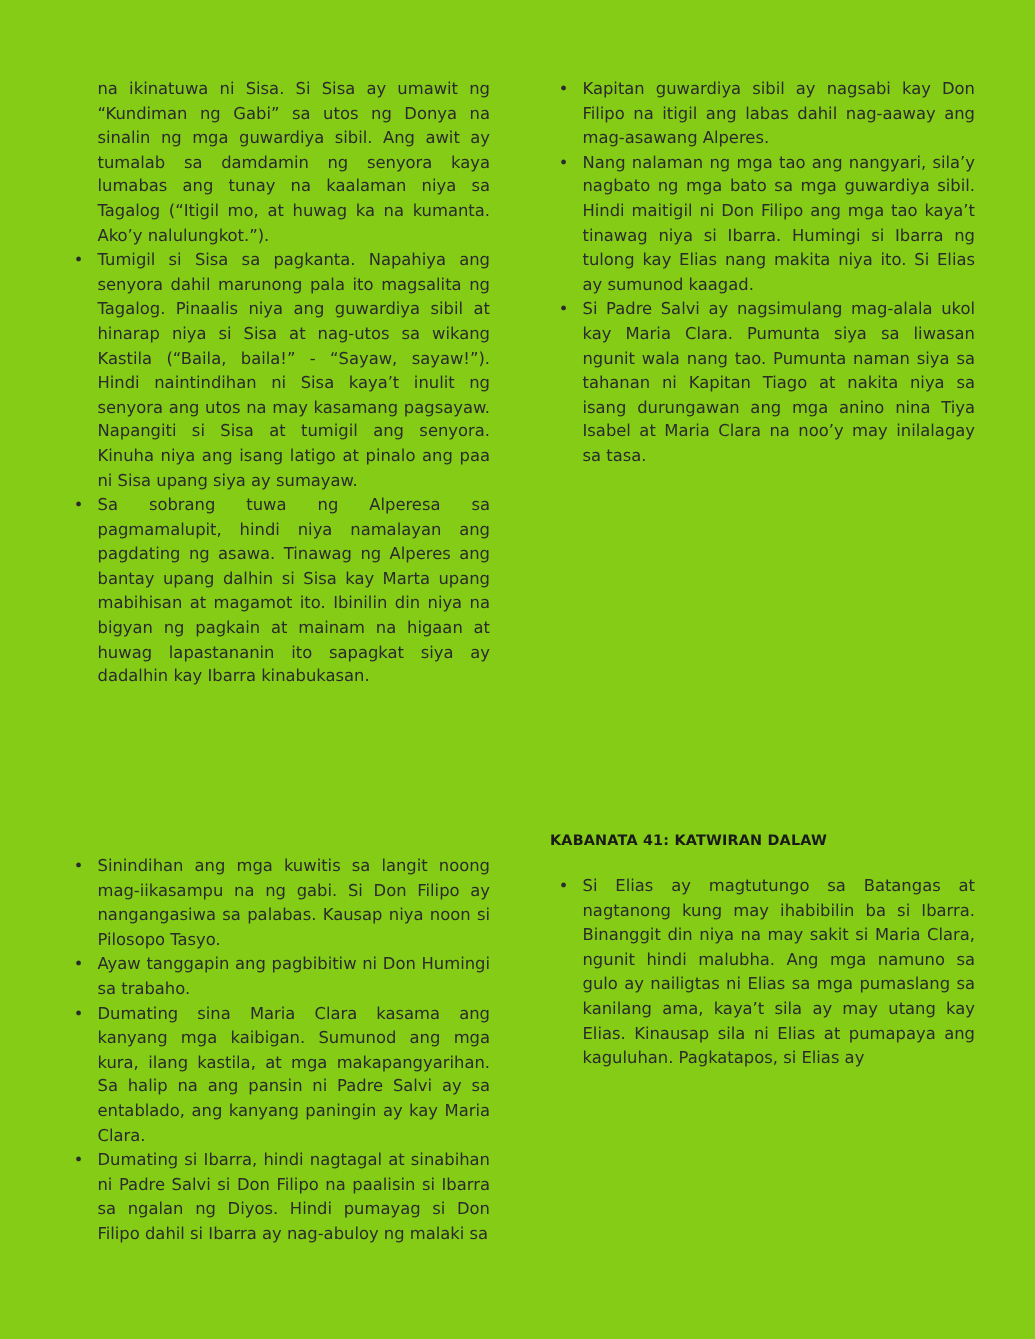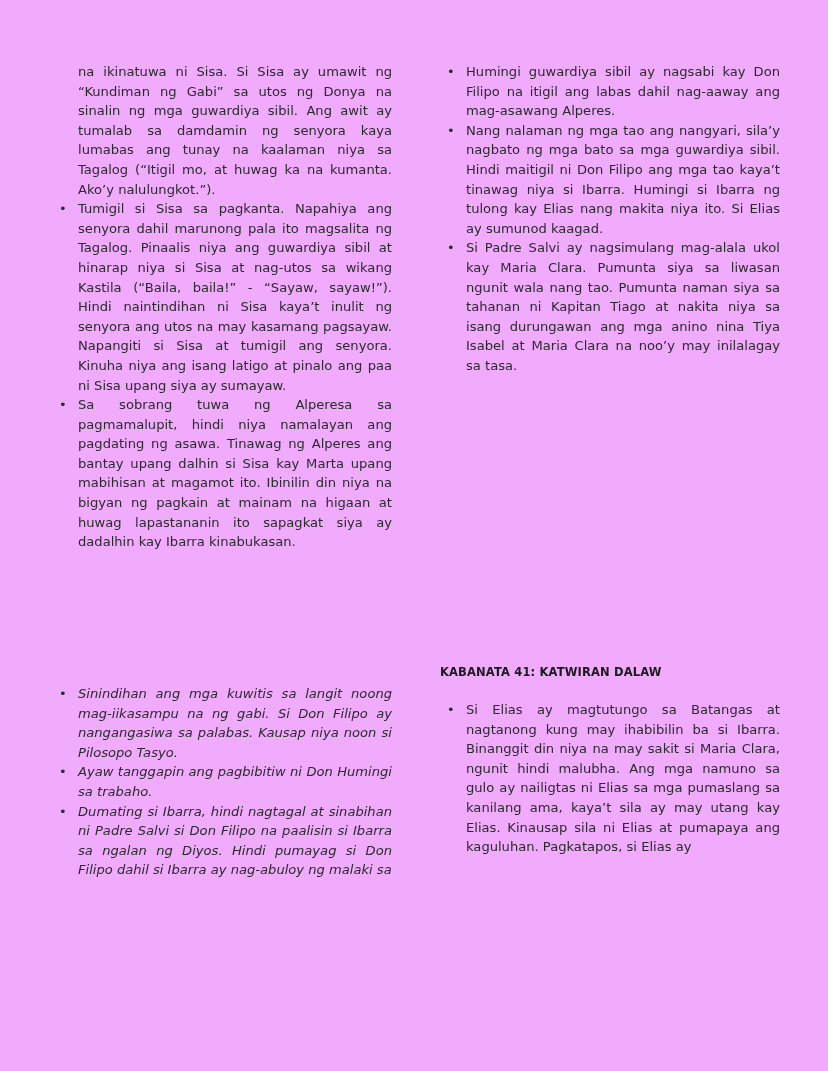--- a/index.html
+++ b/index.html
@@ -13,21 +13,21 @@
     font-family: "DejaVu Sans", "Liberation Sans", sans-serif;
     color: #2b2b2b;
     position: relative;
     overflow: hidden;
   }
   .page {
     position: absolute;
     left: 0; top: 0;
     width: 828px;
     height: 1071px;
-    background: #f0abfc;
+    background: #84cc16;
   }
   .column {
     position: absolute;
     top: 62px;
     width: 340px;
   }
   .col-left  { left: 52px; }
   .col-right { left: 440px; }
 
   .chapter-heading {
@@ -69,48 +69,49 @@
   }
   .para-cont {
     font-size: 13.1px;
     line-height: 19.6px;
     text-align: justify;
     text-justify: inter-word;
     color: #2b2b2b;
     padding-left: 26px;
     margin: 0;
   }
-  .block-second-left { position: absolute; left: 52px; top: 684px; width: 340px; font-style: italic; }
+  .block-second-left { position: absolute; left: 52px; top: 684px; width: 340px; }
   .block-second-right{ position: absolute; left: 440px; top: 700px; width: 340px; }
 </style>
 </head>
 <body>
 
 <div class="page">
 
   <div class="column col-left">
     <div class="para-cont">na ikinatuwa ni Sisa. Si Sisa ay umawit ng “Kundiman ng Gabi” sa utos ng Donya na sinalin ng mga guwardiya sibil. Ang awit ay tumalab sa damdamin ng senyora kaya lumabas ang tunay na kaalaman niya sa Tagalog (“Itigil mo, at huwag ka na kumanta. Ako’y nalulungkot.”).</div>
     <ul class="bullets">
       <li>Tumigil si Sisa sa pagkanta. Napahiya ang senyora dahil marunong pala ito magsalita ng Tagalog. Pinaalis niya ang guwardiya sibil at hinarap niya si Sisa at nag-utos sa wikang Kastila (“Baila, baila!” - “Sayaw, sayaw!”). Hindi naintindihan ni Sisa kaya’t inulit ng senyora ang utos na may kasamang pagsayaw. Napangiti si Sisa at tumigil ang senyora. Kinuha niya ang isang latigo at pinalo ang paa ni Sisa upang siya ay sumayaw.</li>
       <li>Sa sobrang tuwa ng Alperesa sa pagmamalupit, hindi niya namalayan ang pagdating ng asawa. Tinawag ng Alperes ang bantay upang dalhin si Sisa kay Marta upang mabihisan at magamot ito. Ibinilin din niya na bigyan ng pagkain at mainam na higaan at huwag lapastananin ito sapagkat siya ay dadalhin kay Ibarra kinabukasan.</li>
     </ul>
   </div>
 
 
   <div class="block-second-left">
     <ul class="bullets">
       <li>Sinindihan ang mga kuwitis sa langit noong mag-iikasampu na ng gabi. Si Don Filipo ay nangangasiwa sa palabas. Kausap niya noon si Pilosopo Tasyo.</li>
       <li>Ayaw tanggapin ang pagbibitiw ni Don Humingi sa trabaho.</li>
+      <li>Dumating sina Maria Clara kasama ang kanyang mga kaibigan. Sumunod ang mga kura, ilang kastila, at mga makapangyarihan. Sa halip na ang pansin ni Padre Salvi ay sa entablado, ang kanyang paningin ay kay Maria Clara.</li>
       <li>Dumating si Ibarra, hindi nagtagal at sinabihan ni Padre Salvi si Don Filipo na paalisin si Ibarra sa ngalan ng Diyos. Hindi pumayag si Don Filipo dahil si Ibarra ay nag-abuloy ng malaki sa</li>
     </ul>
   </div>
 
   <div class="column col-right">
     <ul class="bullets">
-      <li>Humingi guwardiya sibil ay nagsabi kay Don Filipo na itigil ang labas dahil nag-aaway ang mag-asawang Alperes.</li>
+      <li>Kapitan guwardiya sibil ay nagsabi kay Don Filipo na itigil ang labas dahil nag-aaway ang mag-asawang Alperes.</li>
       <li>Nang nalaman ng mga tao ang nangyari, sila’y nagbato ng mga bato sa mga guwardiya sibil. Hindi maitigil ni Don Filipo ang mga tao kaya’t tinawag niya si Ibarra. Humingi si Ibarra ng tulong kay Elias nang makita niya ito. Si Elias ay sumunod kaagad.</li>
       <li>Si Padre Salvi ay nagsimulang mag-alala ukol kay Maria Clara. Pumunta siya sa liwasan ngunit wala nang tao. Pumunta naman siya sa tahanan ni Kapitan Tiago at nakita niya sa isang durungawan ang mga anino nina Tiya Isabel at Maria Clara na noo’y may inilalagay sa tasa.</li>
     </ul>
   </div>
 
   <div class="heading-block-right">
     <div class="chapter-heading">KABANATA 41: KATWIRAN DALAW</div>
   </div>
 
   <div class="block-second-right">

